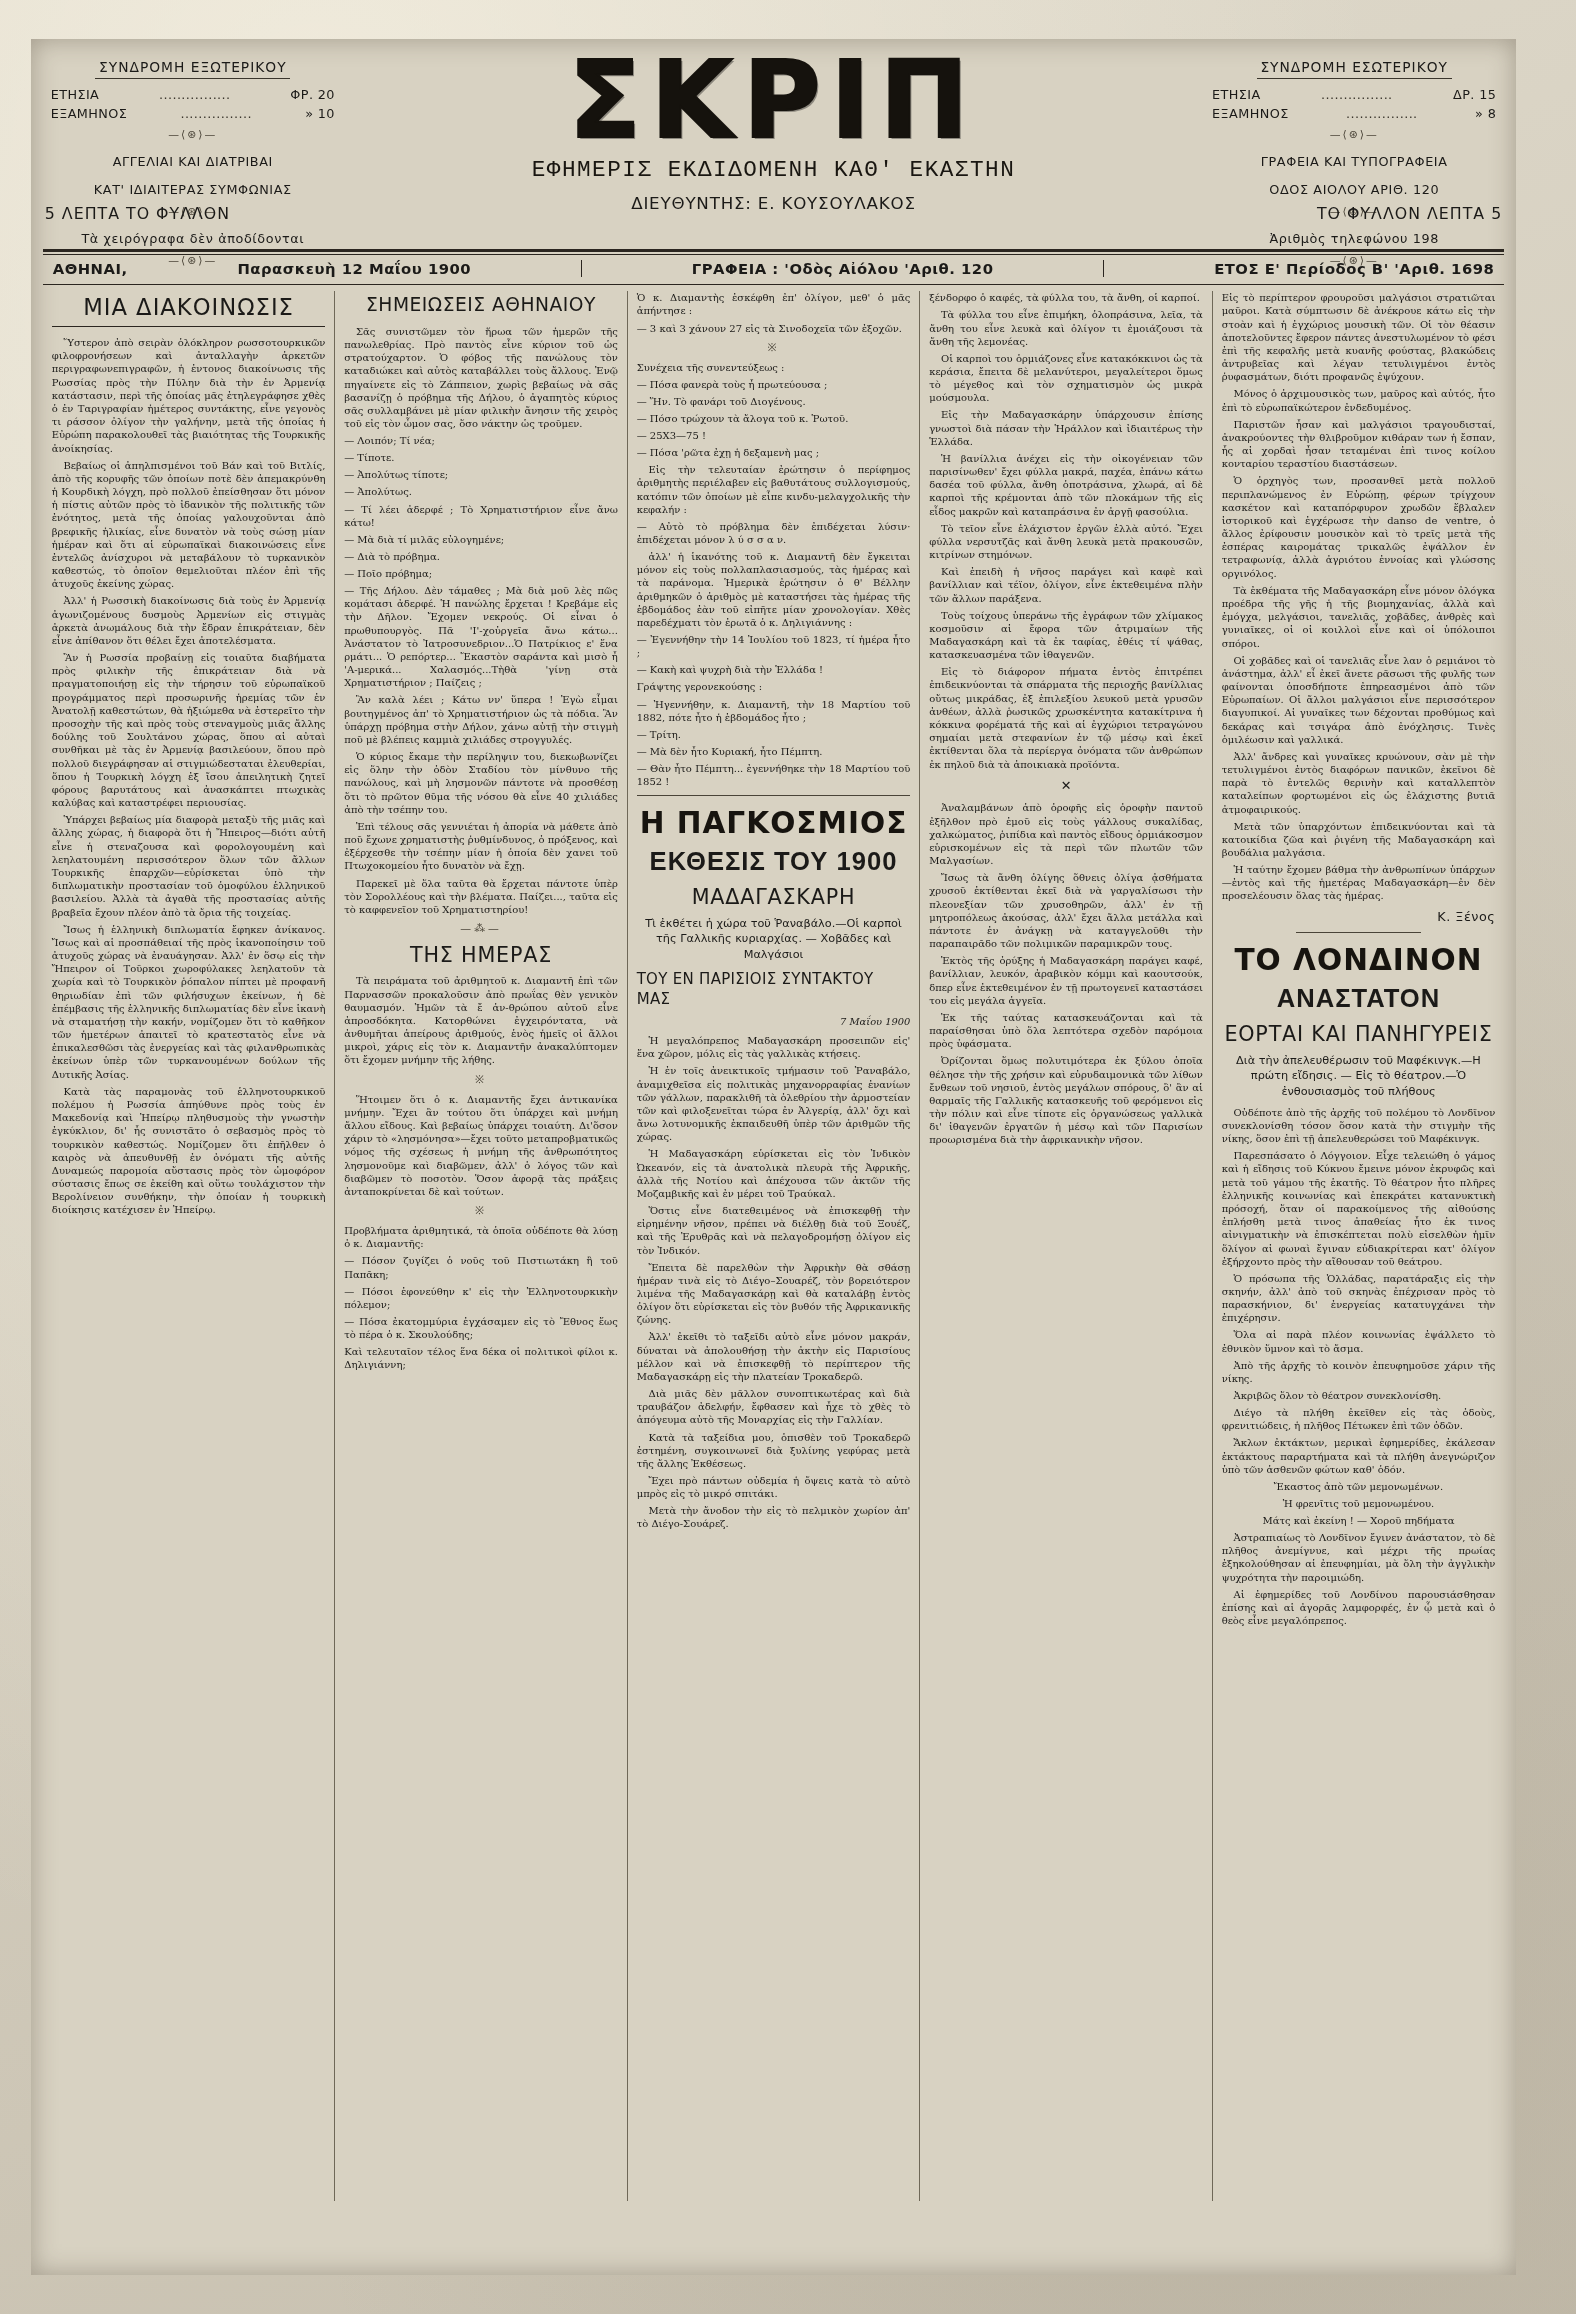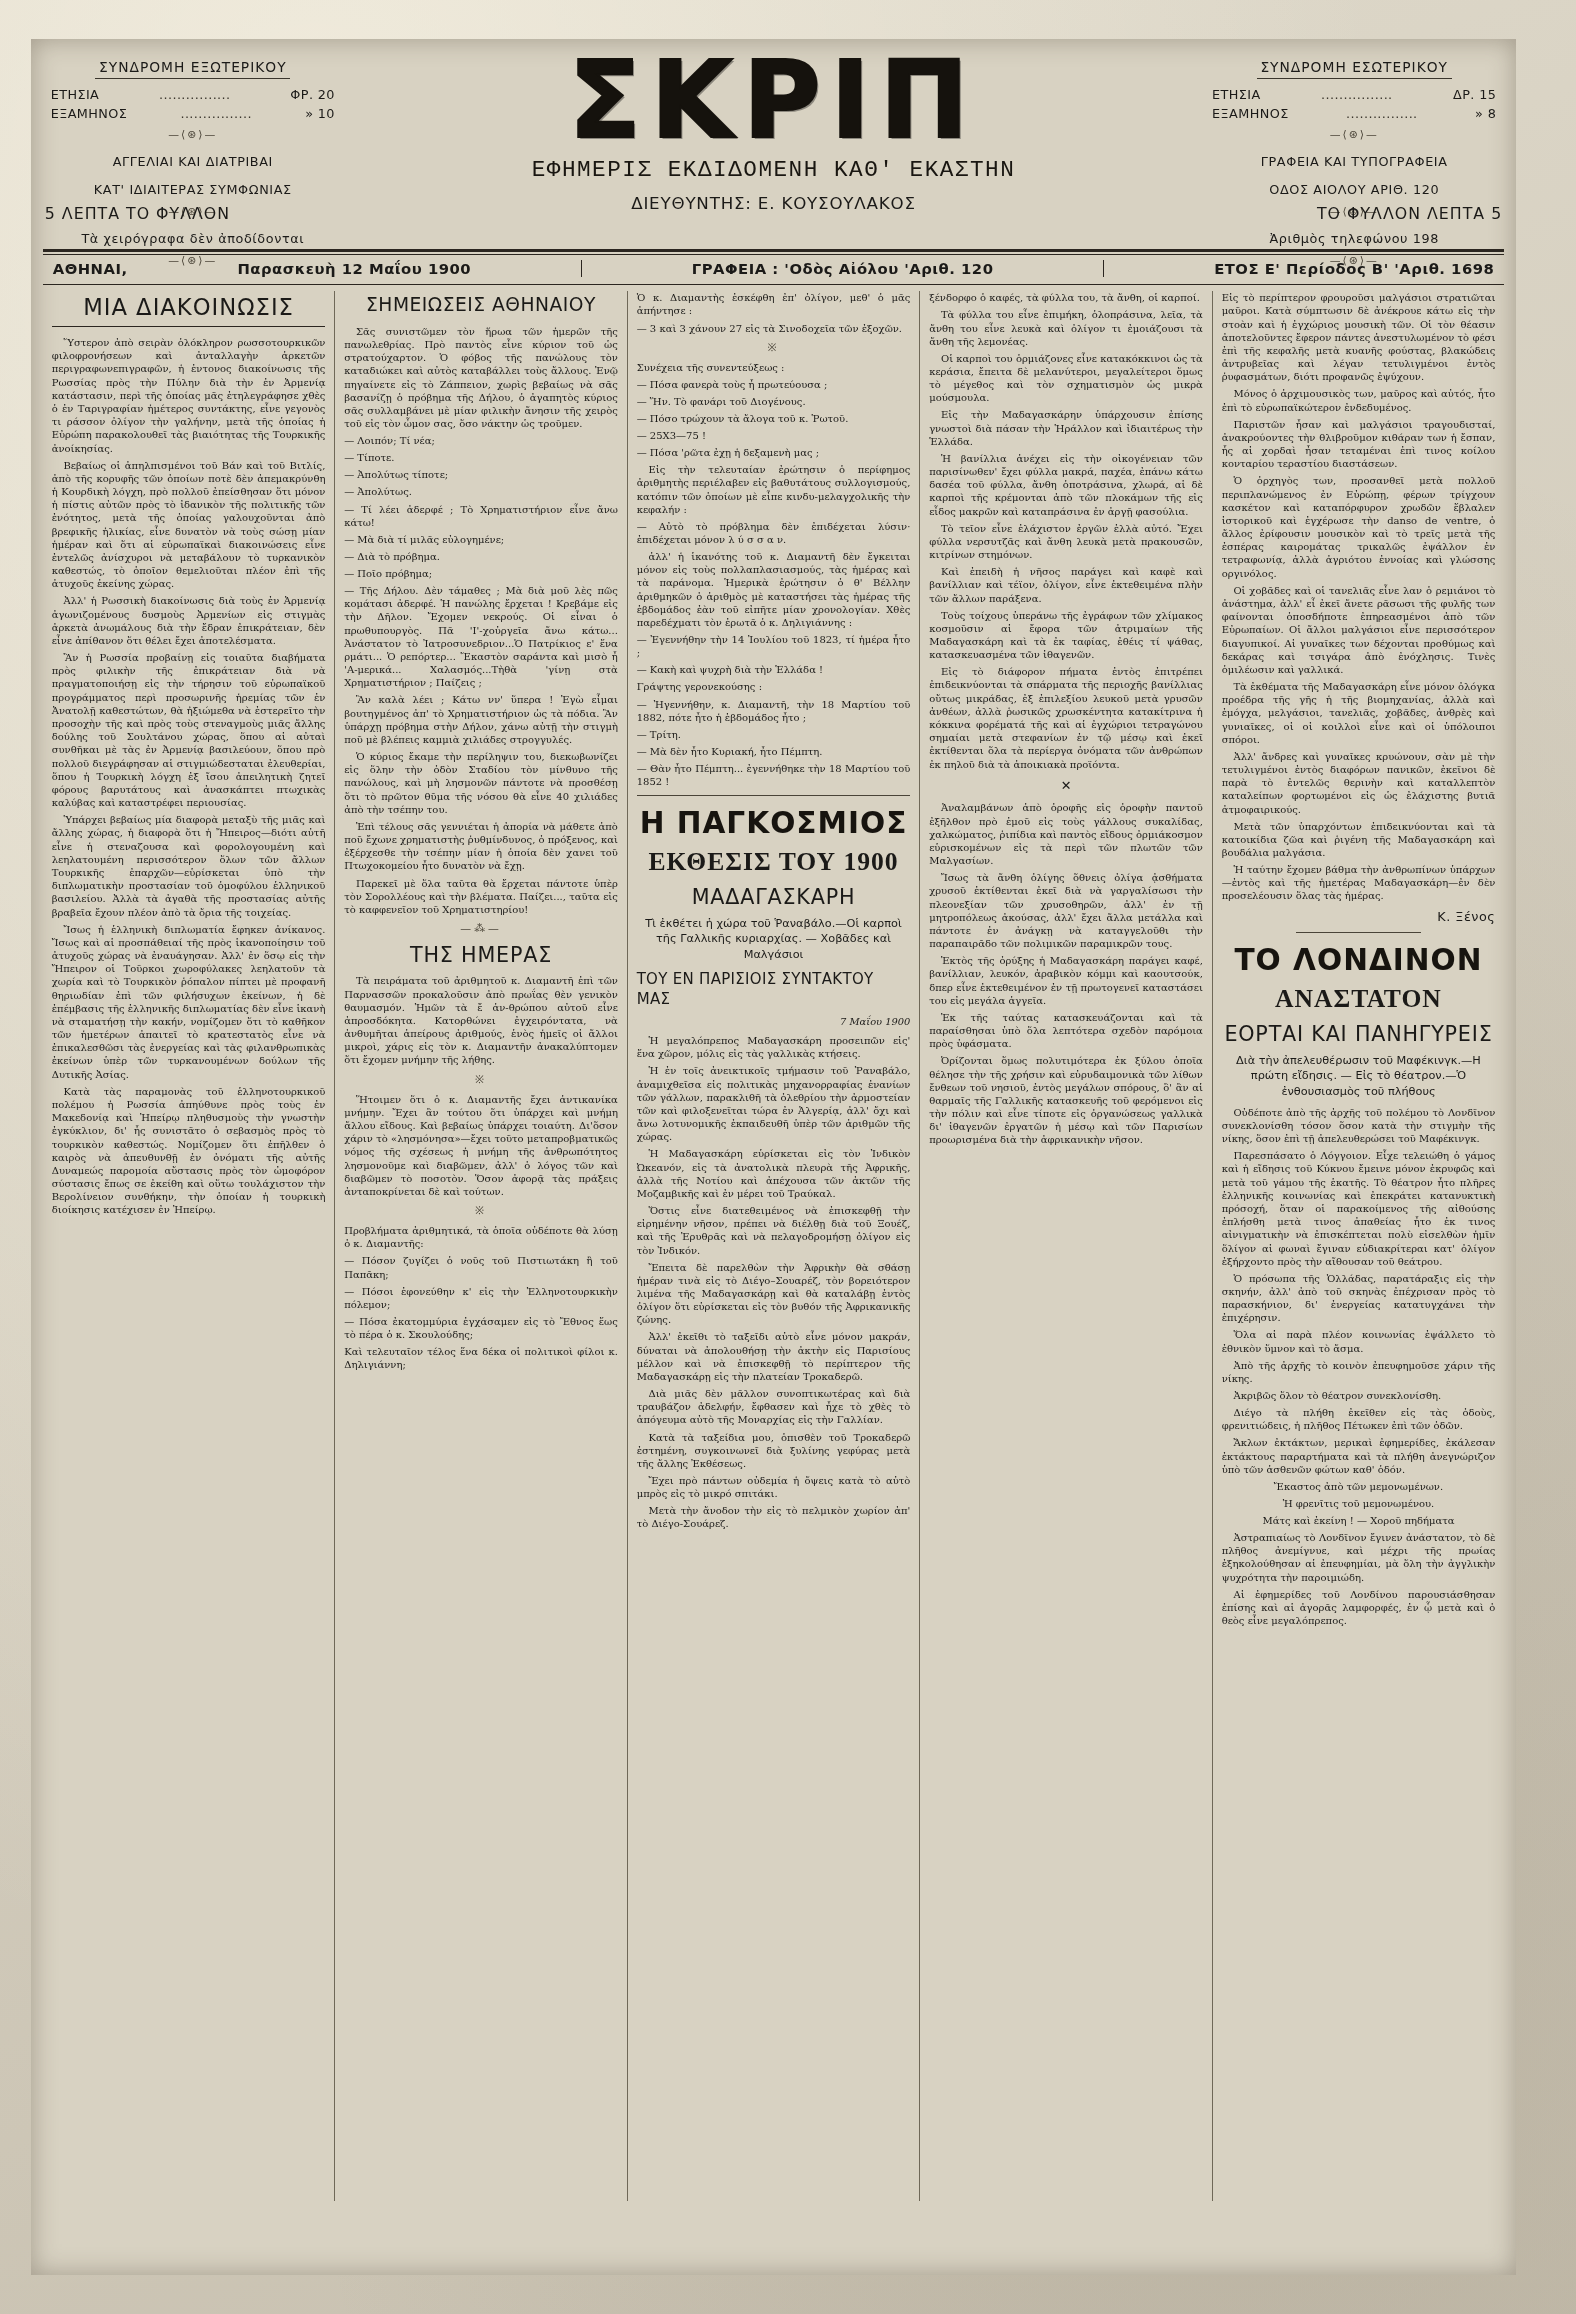--- a/index.html
+++ b/index.html
@@ -164,21 +164,21 @@
   .hl-big {
     font-family: "DejaVu Sans", sans-serif;
     font-size: 29.6px;
     font-weight: bold;
     letter-spacing: 1px;
     text-align: center;
     margin: 7.9px 0 2px 0;
     color: #17140f;
   }
   .hl-big2 {
-    font-family: Liberation Serif, serif;
+    font-family: Liberation Sans, sans-serif;
     font-size: 25.6px;
     font-weight: bold;
     letter-spacing: 1px;
     text-align: center;
     margin: 2px 0 3.9px 0;
   }
   .hl-med {
     font-family: "DejaVu Sans", sans-serif;
     font-size: 20.7px;
     letter-spacing: 0.8px;
@@ -399,22 +399,22 @@
         <p>Ἐκτὸς τῆς ὀρύξης ἡ Μαδαγασκάρη παράγει καφέ, βανίλλιαν, λευκόν, ἀραβικὸν κόμμι καὶ καουτσούκ, δπερ εἶνε ἐκτεθειμένον ἐν τῇ πρωτογενεῖ καταστάσει του εἰς μεγάλα ἀγγεῖα.</p>
         <p>Ἐκ τῆς ταύτας κατασκευάζονται καὶ τὰ παραίσθησαι ὑπὸ ὅλα λεπτότερα σχεδὸν παρόμοια πρὸς ὑφάσματα.</p>
         <p>Ὀρίζονται ὅμως πολυτιμότερα ἐκ ξύλου ὁποῖα θέλησε τὴν τῆς χρήσιν καὶ εὐρυδαιμονικὰ τῶν λίθων ἔνθεων τοῦ νησιοῦ, ἐντὸς μεγάλων σπόρους, ὃ' ἂν αἱ θαρμαῖς τῆς Γαλλικῆς κατασκευῆς τοῦ φερόμενοι εἰς τὴν πόλιν καὶ εἶνε τίποτε εἰς ὀργανώσεως γαλλικὰ δι' ἰθαγενῶν ἐργατῶν ἡ μέσῳ καὶ τῶν Παρισίων προωρισμένα διὰ τὴν ἀφρικανικὴν νῆσον.</p>
       </div>
 
       <div class="col">
         <p class="noind">Εἰς τὸ περίπτερον φρουροῦσι μαλγάσιοι στρατιῶται μαῦροι. Κατὰ σύμπτωσιν δὲ ἀνέκρουε κάτω εἰς τὴν στοὰν καὶ ἡ ἐγχώριος μουσικὴ τῶν. Οἱ τὸν θέασιν ἀποτελοῦντες ἔφερον πάντες ἀνεστυλωμένον τὸ φέσι ἐπὶ τῆς κεφαλῆς μετὰ κυανῆς φούστας, βλακώδεις ἀντρυβεῖας καὶ λέγαν τετυλιγμένοι ἐντὸς ῥυφασμάτων, διότι προφανῶς ἐψύχουν.</p>
         <p>Μόνος ὁ ἀρχιμουσικὸς των, μαῦρος καὶ αὐτός, ἦτο ἐπὶ τὸ εὐρωπαϊκώτερον ἐνδεδυμένος.</p>
         <p>Παριστῶν ἦσαν καὶ μαλγάσιοι τραγουδισταί, ἀνακρούοντες τὴν θλιβροῦμον κιθάραν των ἡ ἔσπαν, ἧς αἱ χορδαὶ ἦσαν τεταμέναι ἐπὶ τινος κοίλου κονταρίου τεραστίου διαστάσεων.</p>
         <p>Ὁ ὀρχηγὸς των, προσανθεῖ μετὰ πολλοῦ περιπλανώμενος ἐν Εὐρώπῃ, φέρων τρίγχουν κασκέτον καὶ καταπόρφυρον χρωδῶν ἕβλαλεν ἱστορικοῦ καὶ ἐγχέρωσε τὴν danso de ventre, ὁ ἄλλος ἐρίφουσιν μουσικὸν καὶ τὸ τρεῖς μετὰ τῆς ἐσπέρας καιρομάτας τρικαλῶς ἐψάλλον ἐν τετραφωνίᾳ, ἀλλὰ ἀγριότου ἐννοίας καὶ γλώσσης οργινόλος.</p>
+        <p>Τὰ ἐκθέματα τῆς Μαδαγασκάρη εἶνε μόνον ὀλόγκα προέδρα τῆς γῆς ἡ τῆς βιομηχανίας, ἀλλὰ καὶ ἐμόγχα, μελγάσιοι, τανελιᾶς, χοβᾶδες, ἀνθρὲς καὶ γυνιαῖκες, οἱ οἱ κοιλλοὶ εἶνε καὶ οἱ ὑπόλοιποι σπόροι.</p>
         <p>Οἱ χοβᾶδες καὶ οἱ τανελιᾶς εἶνε λαν ὁ ρεμιάνοι τὸ ἀνάστημα, ἀλλ' εἶ ἐκεῖ ἄνετε ρᾶσωσι τῆς φυλῆς των φαίνονται ὁποσδήποτε ἐπηρεασμένοι ἀπὸ τῶν Εὐρωπαίων. Οἱ ἄλλοι μαλγάσιοι εἶνε περισσότερον διαγυπικοί. Αἱ γυναῖκες των δέχονται προθύμως καὶ δεκάρας καὶ τσιγάρα ἀπὸ ἐνόχλησις. Τινὲς ὁμιλέωσιν καὶ γαλλικά.</p>
-        <p>Τὰ ἐκθέματα τῆς Μαδαγασκάρη εἶνε μόνον ὀλόγκα προέδρα τῆς γῆς ἡ τῆς βιομηχανίας, ἀλλὰ καὶ ἐμόγχα, μελγάσιοι, τανελιᾶς, χοβᾶδες, ἀνθρὲς καὶ γυνιαῖκες, οἱ οἱ κοιλλοὶ εἶνε καὶ οἱ ὑπόλοιποι σπόροι.</p>
         <p>Ἀλλ' ἄνδρες καὶ γυναῖκες κρυώνουν, σὰν μὲ τὴν τετυλιγμένοι ἐντὸς διαφόρων πανικῶν, ἐκεῖνοι δὲ παρὰ τὸ ἐντελῶς θερινὴν καὶ καταλλεπτὸν καταλείπων φορτωμένοι εἰς ὡς ἐλάχιστης βυτιᾶ ἀτμοφαιρικούς.</p>
         <p>Μετὰ τῶν ὑπαρχόντων ἐπιδεικνύονται καὶ τὰ κατοικίδια ζῶα καὶ ῥιγένη τῆς Μαδαγασκάρη καὶ βουδάλια μαλγάσια.</p>
         <p>Ἡ ταύτην ἔχομεν βάθμα τὴν ἀνθρωπίνων ὑπάρχων—ἐντὸς καὶ τῆς ἡμετέρας Μαδαγασκάρη—ἐν δὲν προσελέουσιν ὅλας τὰς ἡμέρας.</p>
         <div class="sig">Κ. Ξένος</div>
 
         <div class="hr-short"></div>
         <div class="hl-big">ΤΟ ΛΟΝΔΙΝΟΝ</div>
         <div class="hl-big2">ΑΝΑΣΤΑΤΟΝ</div>
         <div class="hl-med">ΕΟΡΤΑΙ ΚΑΙ ΠΑΝΗΓΥΡΕΙΣ</div>
         <div class="hl-kicker">Διὰ τὴν ἀπελευθέρωσιν τοῦ Μαφέκινγκ.—Η πρώτη εἴδησις. — Εἰς τὸ θέατρον.—Ὁ ἐνθουσιασμὸς τοῦ πλήθους</div>

